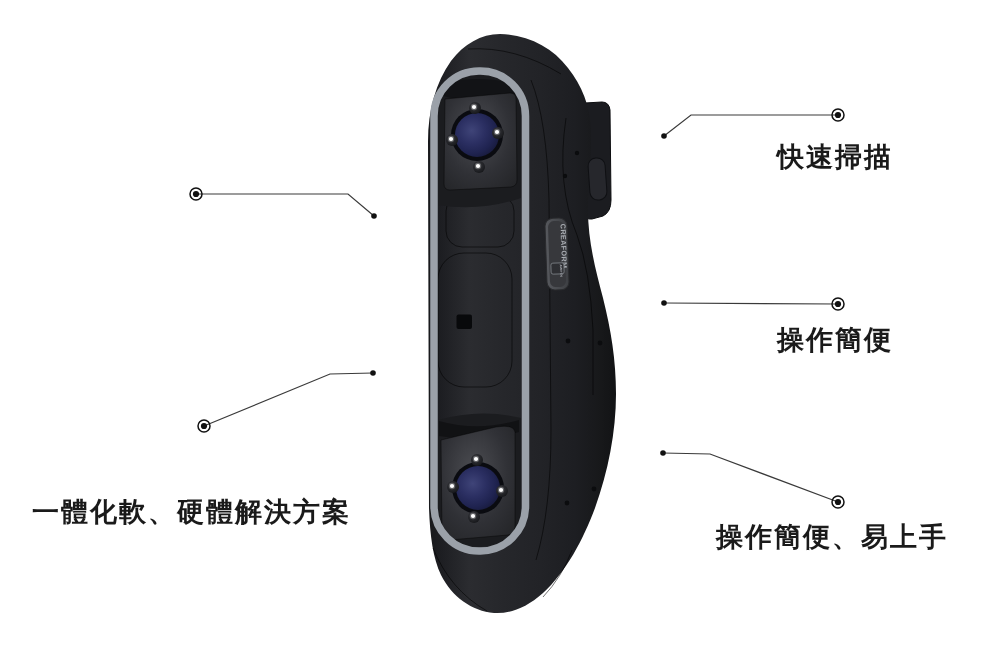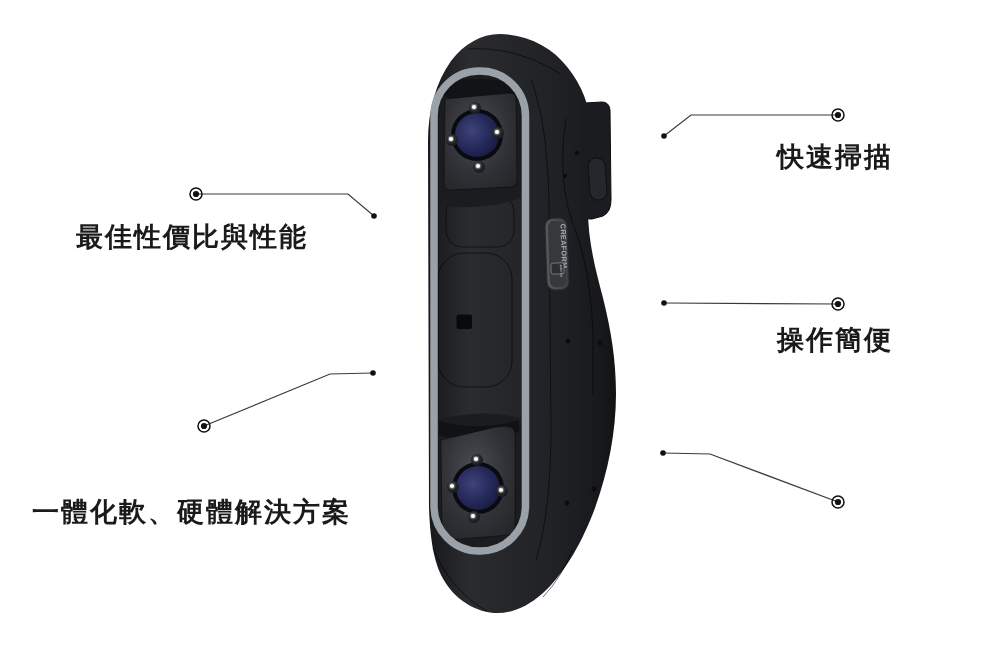--- a/index.html
+++ b/index.html
@@ -209,17 +209,17 @@
           <circle cx="196" cy="194" r="6" fill="none" stroke="#111111" stroke-width="1.5"></circle>
         </g>
       <g>
           <circle cx="204" cy="426" r="3.1"></circle>
           <circle cx="204" cy="426" r="6" fill="none" stroke="#111111" stroke-width="1.5"></circle>
         </g>
     </g>
   </svg>
 
   <div class="feature-label lbl-fast">快速掃描</div>
-  <div class="feature-label lbl-best">最佳性價比與性能</div>
   <div class="feature-label lbl-res">操作簡便</div>
   <div class="feature-label lbl-allinone">一體化軟、硬體解決方案</div>
+  <div class="feature-label lbl-easy">操作簡便、易上手</div>
 
 </div>
 
 </body></html>

